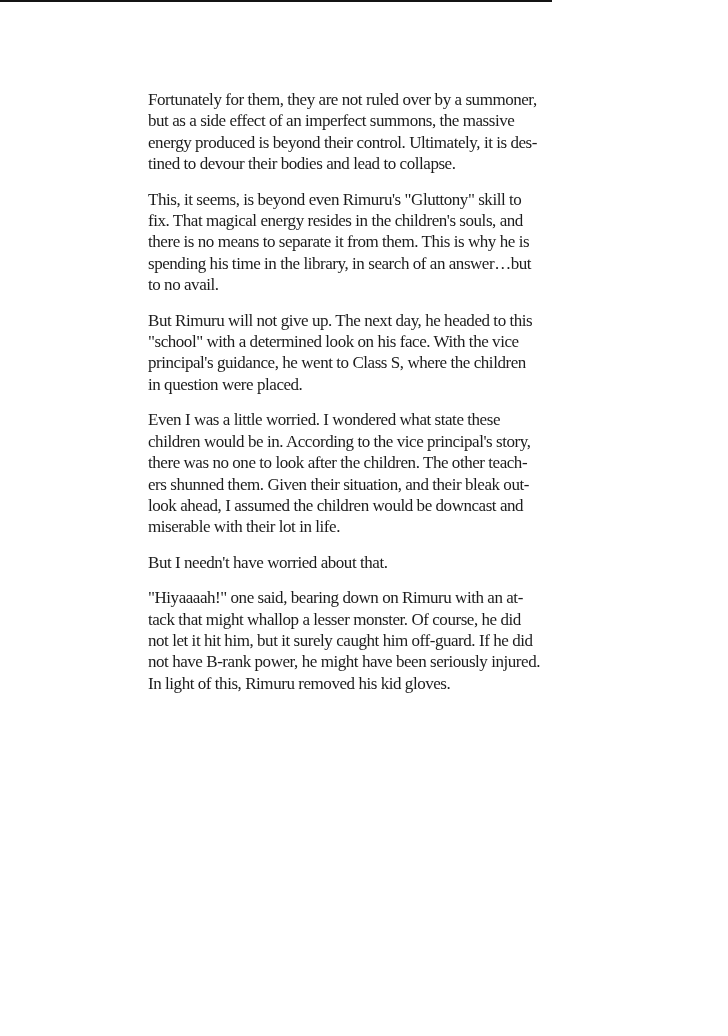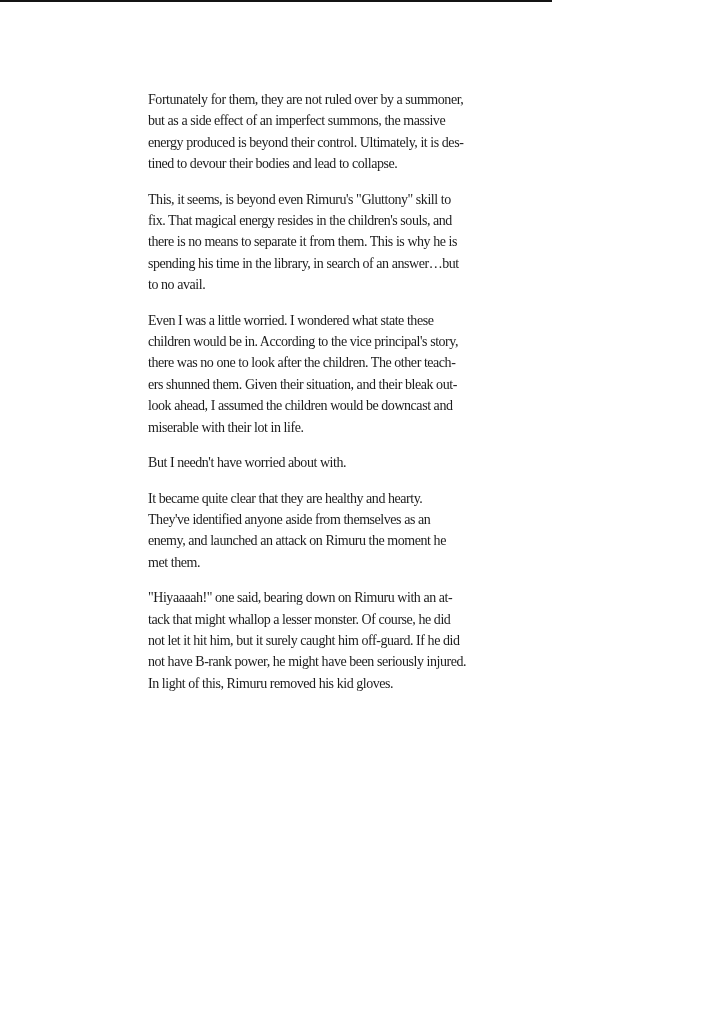--- a/index.html
+++ b/index.html
@@ -25,37 +25,37 @@
     width: 552px;
     height: 2px;
     background: #141414;
   }
   .text-block {
     position: absolute;
     left: 148px;
     top: 89px;
     width: 478px;
     font-family: "Liberation Serif", serif;
-    font-size: 14px;
+    font-size: 17px;
     line-height: 21.4px;
     letter-spacing: -0.45px;
     color: #1c1c1c;
     text-align: left;
   }
   .text-block p {
     margin: 0 0 14px 0;
     padding: 0;
   }
 </style>
 </head>
 <body style="background: rgb(255, 255, 255);">
 
 <div class="book-page">
   <div class="scan-line" style="background: rgb(20, 20, 20);"></div>
   <main class="text-block" style="color: rgb(28, 28, 28);">
       <p>Fortunately for them, they are not ruled over by a summoner,<br>but as a side effect of an imperfect summons, the massive<br>energy produced is beyond their control. Ultimately, it is des-<br>tined to devour their bodies and lead to collapse.</p>
       <p>This, it seems, is beyond even Rimuru's "Gluttony" skill to<br>fix. That magical energy resides in the children's souls, and<br>there is no means to separate it from them. This is why he is<br>spending his time in the library, in search of an answer…but<br>to no avail.</p>
+      <p>But Rimuru will not give up. The next day, he headed to this<br>"school" with a determined look on his face. With the vice<br>principal's guidance, he went to Class S, where the children<br>in question were placed.</p>
       <p>Even I was a little worried. I wondered what state these<br>children would be in. According to the vice principal's story,<br>there was no one to look after the children. The other teach-<br>ers shunned them. Given their situation, and their bleak out-<br>look ahead, I assumed the children would be downcast and<br>miserable with their lot in life.</p>
-      <p>But I needn't have worried about with.</p>
-      <p>It became quite clear that they are healthy and hearty.<br>They've identified anyone aside from themselves as an<br>enemy, and launched an attack on Rimuru the moment he<br>met them.</p>
+      <p>But I needn't have worried about that.</p>
       <p>"Hiyaaaah!" one said, bearing down on Rimuru with an at-<br>tack that might whallop a lesser monster. Of course, he did<br>not let it hit him, but it surely caught him off-guard. If he did<br>not have B-rank power, he might have been seriously injured.<br>In light of this, Rimuru removed his kid gloves.</p>
     </main>
 </div>
 
 </body></html>

